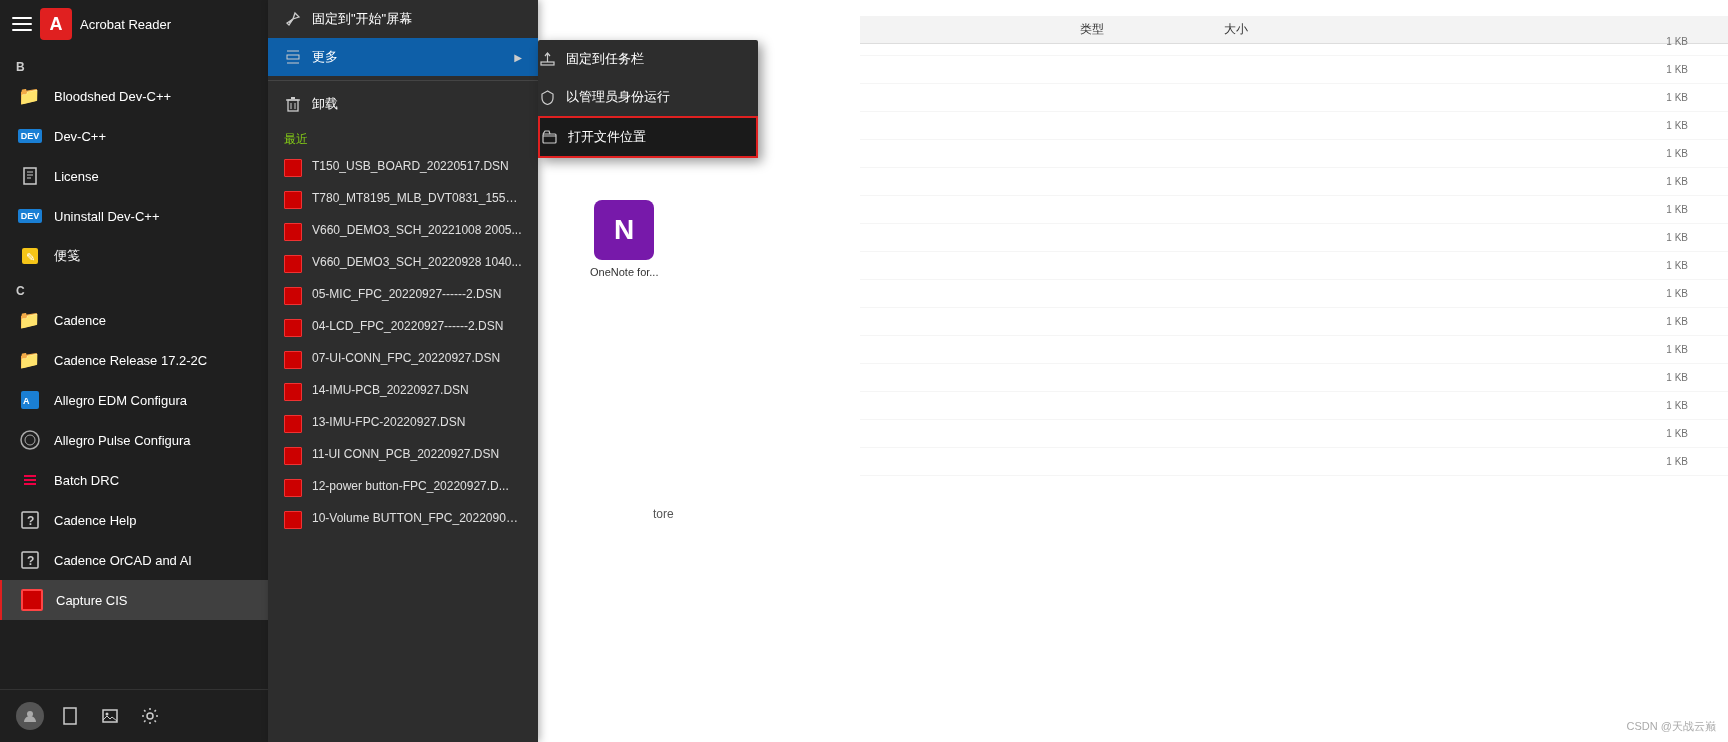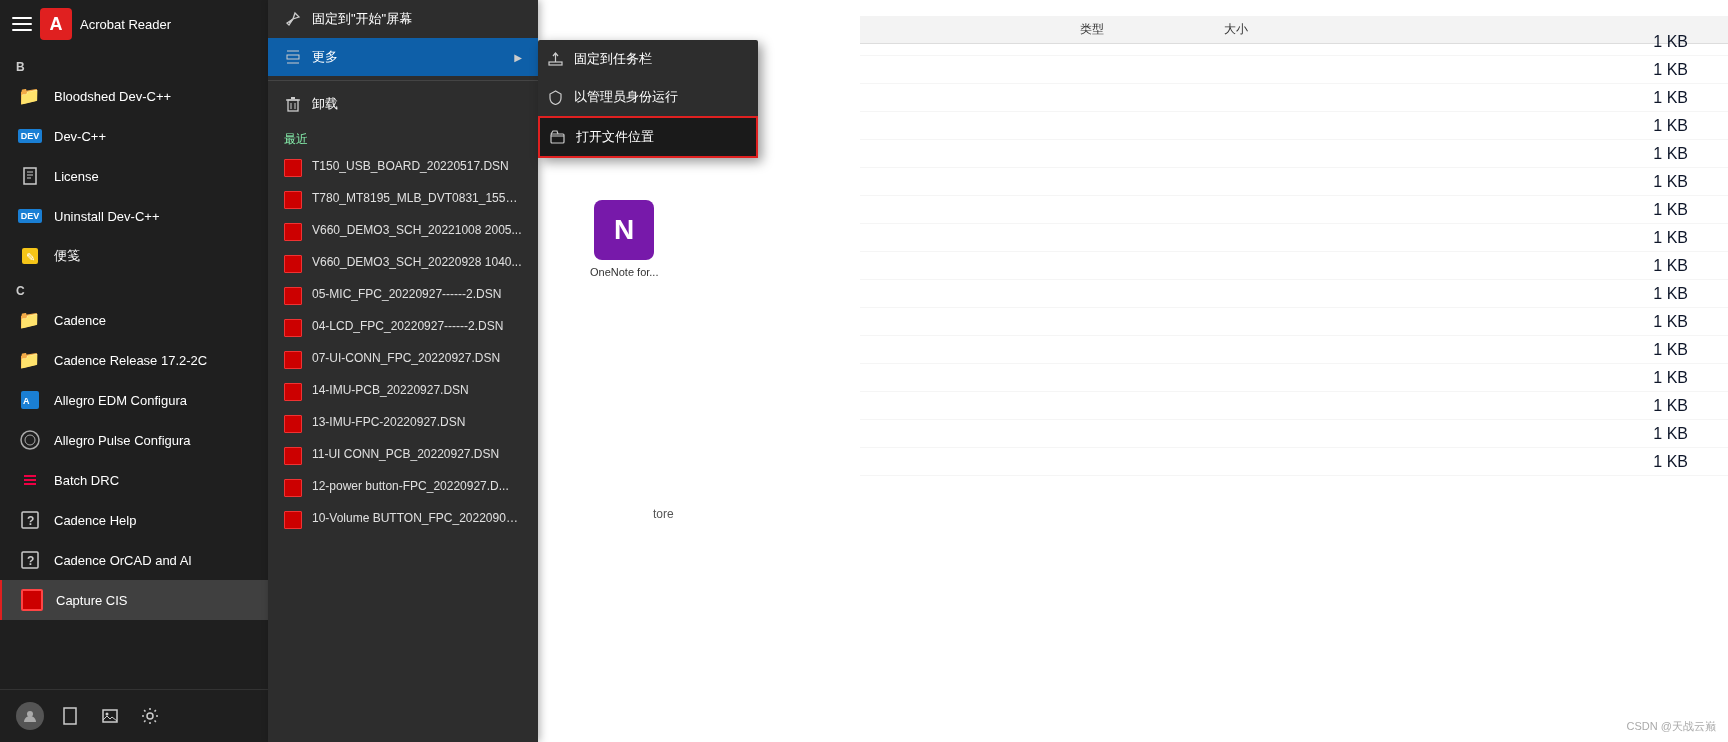--- a/index.html
+++ b/index.html
@@ -187,21 +187,21 @@
       color: #ccc;
       font-size: 10px;
     }
     .ctx1-separator {
       height: 1px;
       background: #444;
       margin: 4px 0;
     }
     .ctx1-section-label {
       padding: 8px 16px 4px 16px;
-      color: #86efac;
+      color: #84cc16;
       font-size: 12px;
     }
     .ctx1-recent-item {
       display: flex;
       align-items: flex-start;
       gap: 10px;
       padding: 7px 16px;
       cursor: pointer;
       color: #fff;
       font-size: 12px;
@@ -231,21 +231,21 @@
       background: #2d2d2d;
       color: #fff;
       box-shadow: 4px 4px 12px rgba(0,0,0,0.4);
       z-index: 20;
       border-radius: 2px;
     }
     .ctx2-item {
       display: flex;
       align-items: center;
       gap: 10px;
-      padding: 10px 8px;
+      padding: 10px 0;
       cursor: pointer;
       color: #fff;
       font-size: 13px;
     }
     .ctx2-item.highlighted {
       background: #1a1a1a;
       border: 2px solid #e02020;
       text-align: right;
     }
     .ctx2-item-icon {
@@ -343,22 +343,22 @@
     }
     .file-row {
       height: 28px;
       display: flex;
       align-items: center;
       border-bottom: 1px solid #f5f5f5;
       padding: 0 20px;
     }
     .file-row-size {
       margin-left: auto;
-      color: #0f172a;
-      font-size: 16px;
+      color: #737373;
+      font-size: 10px;
       padding-right: 20px;
     }
   </style>
 </head>
 <body>
 
 <div class="bg-explorer">
 
   <div class="file-col-headers">
     <div style="width:200px"></div>

